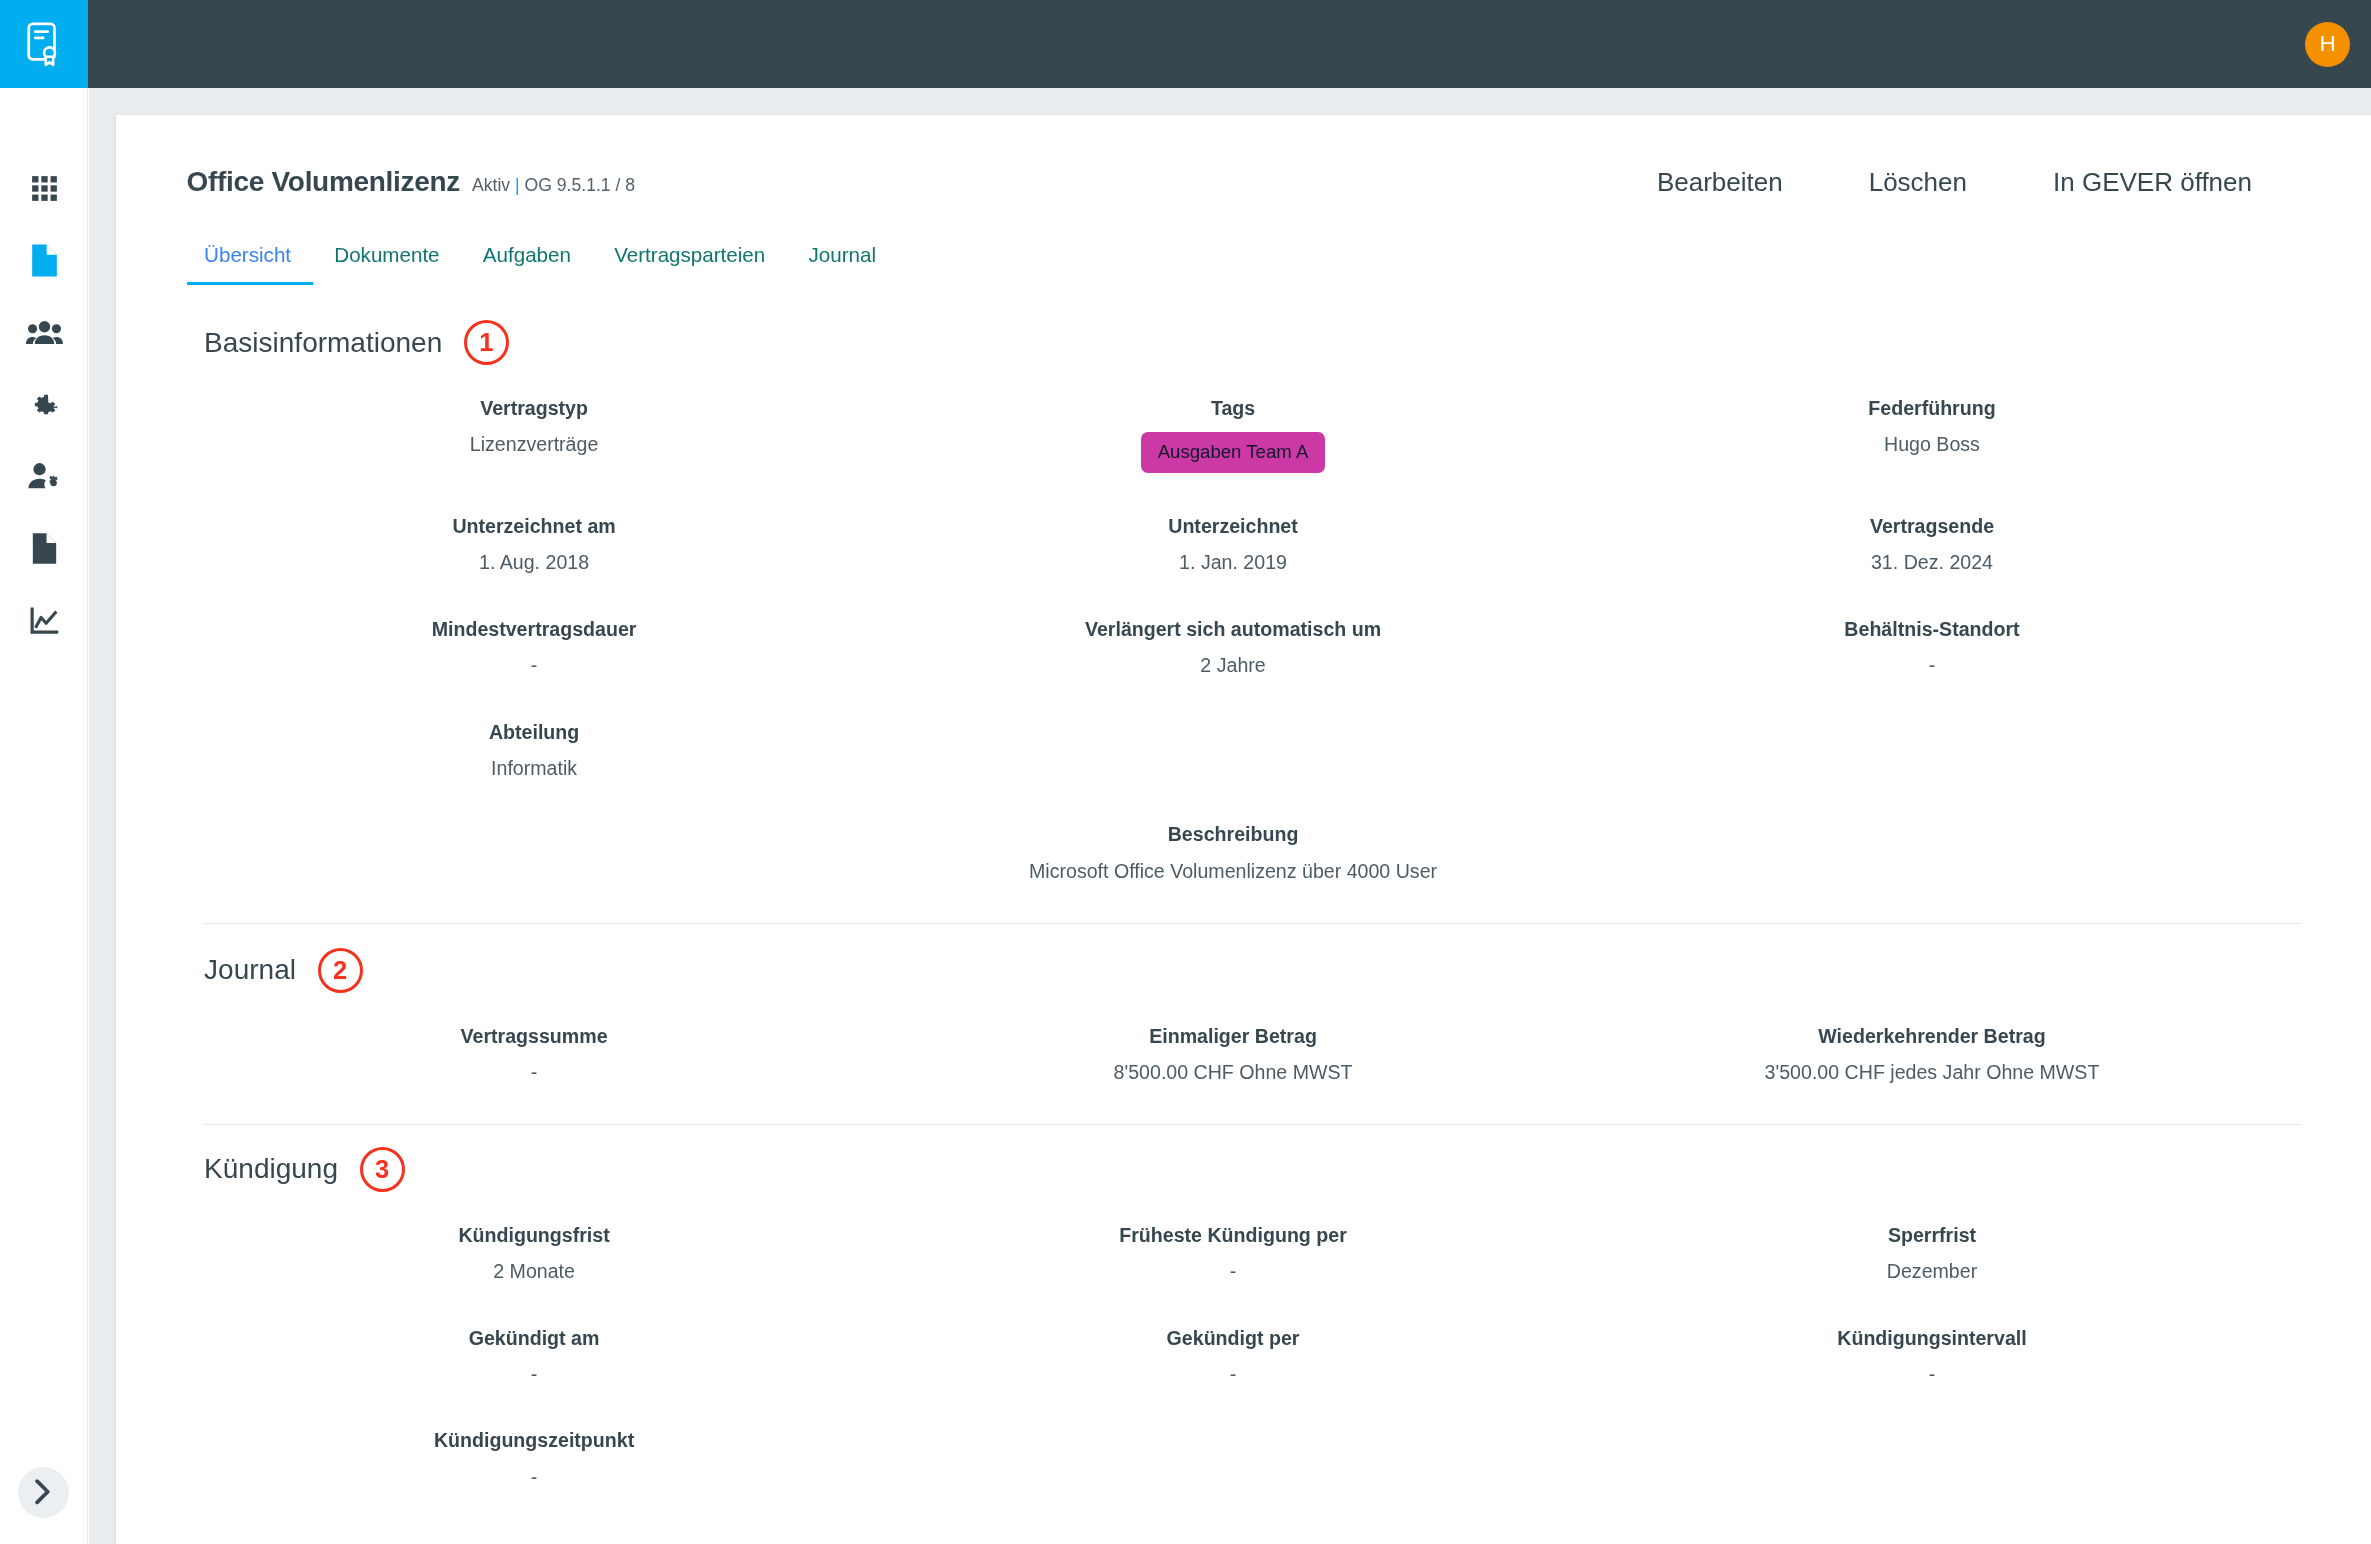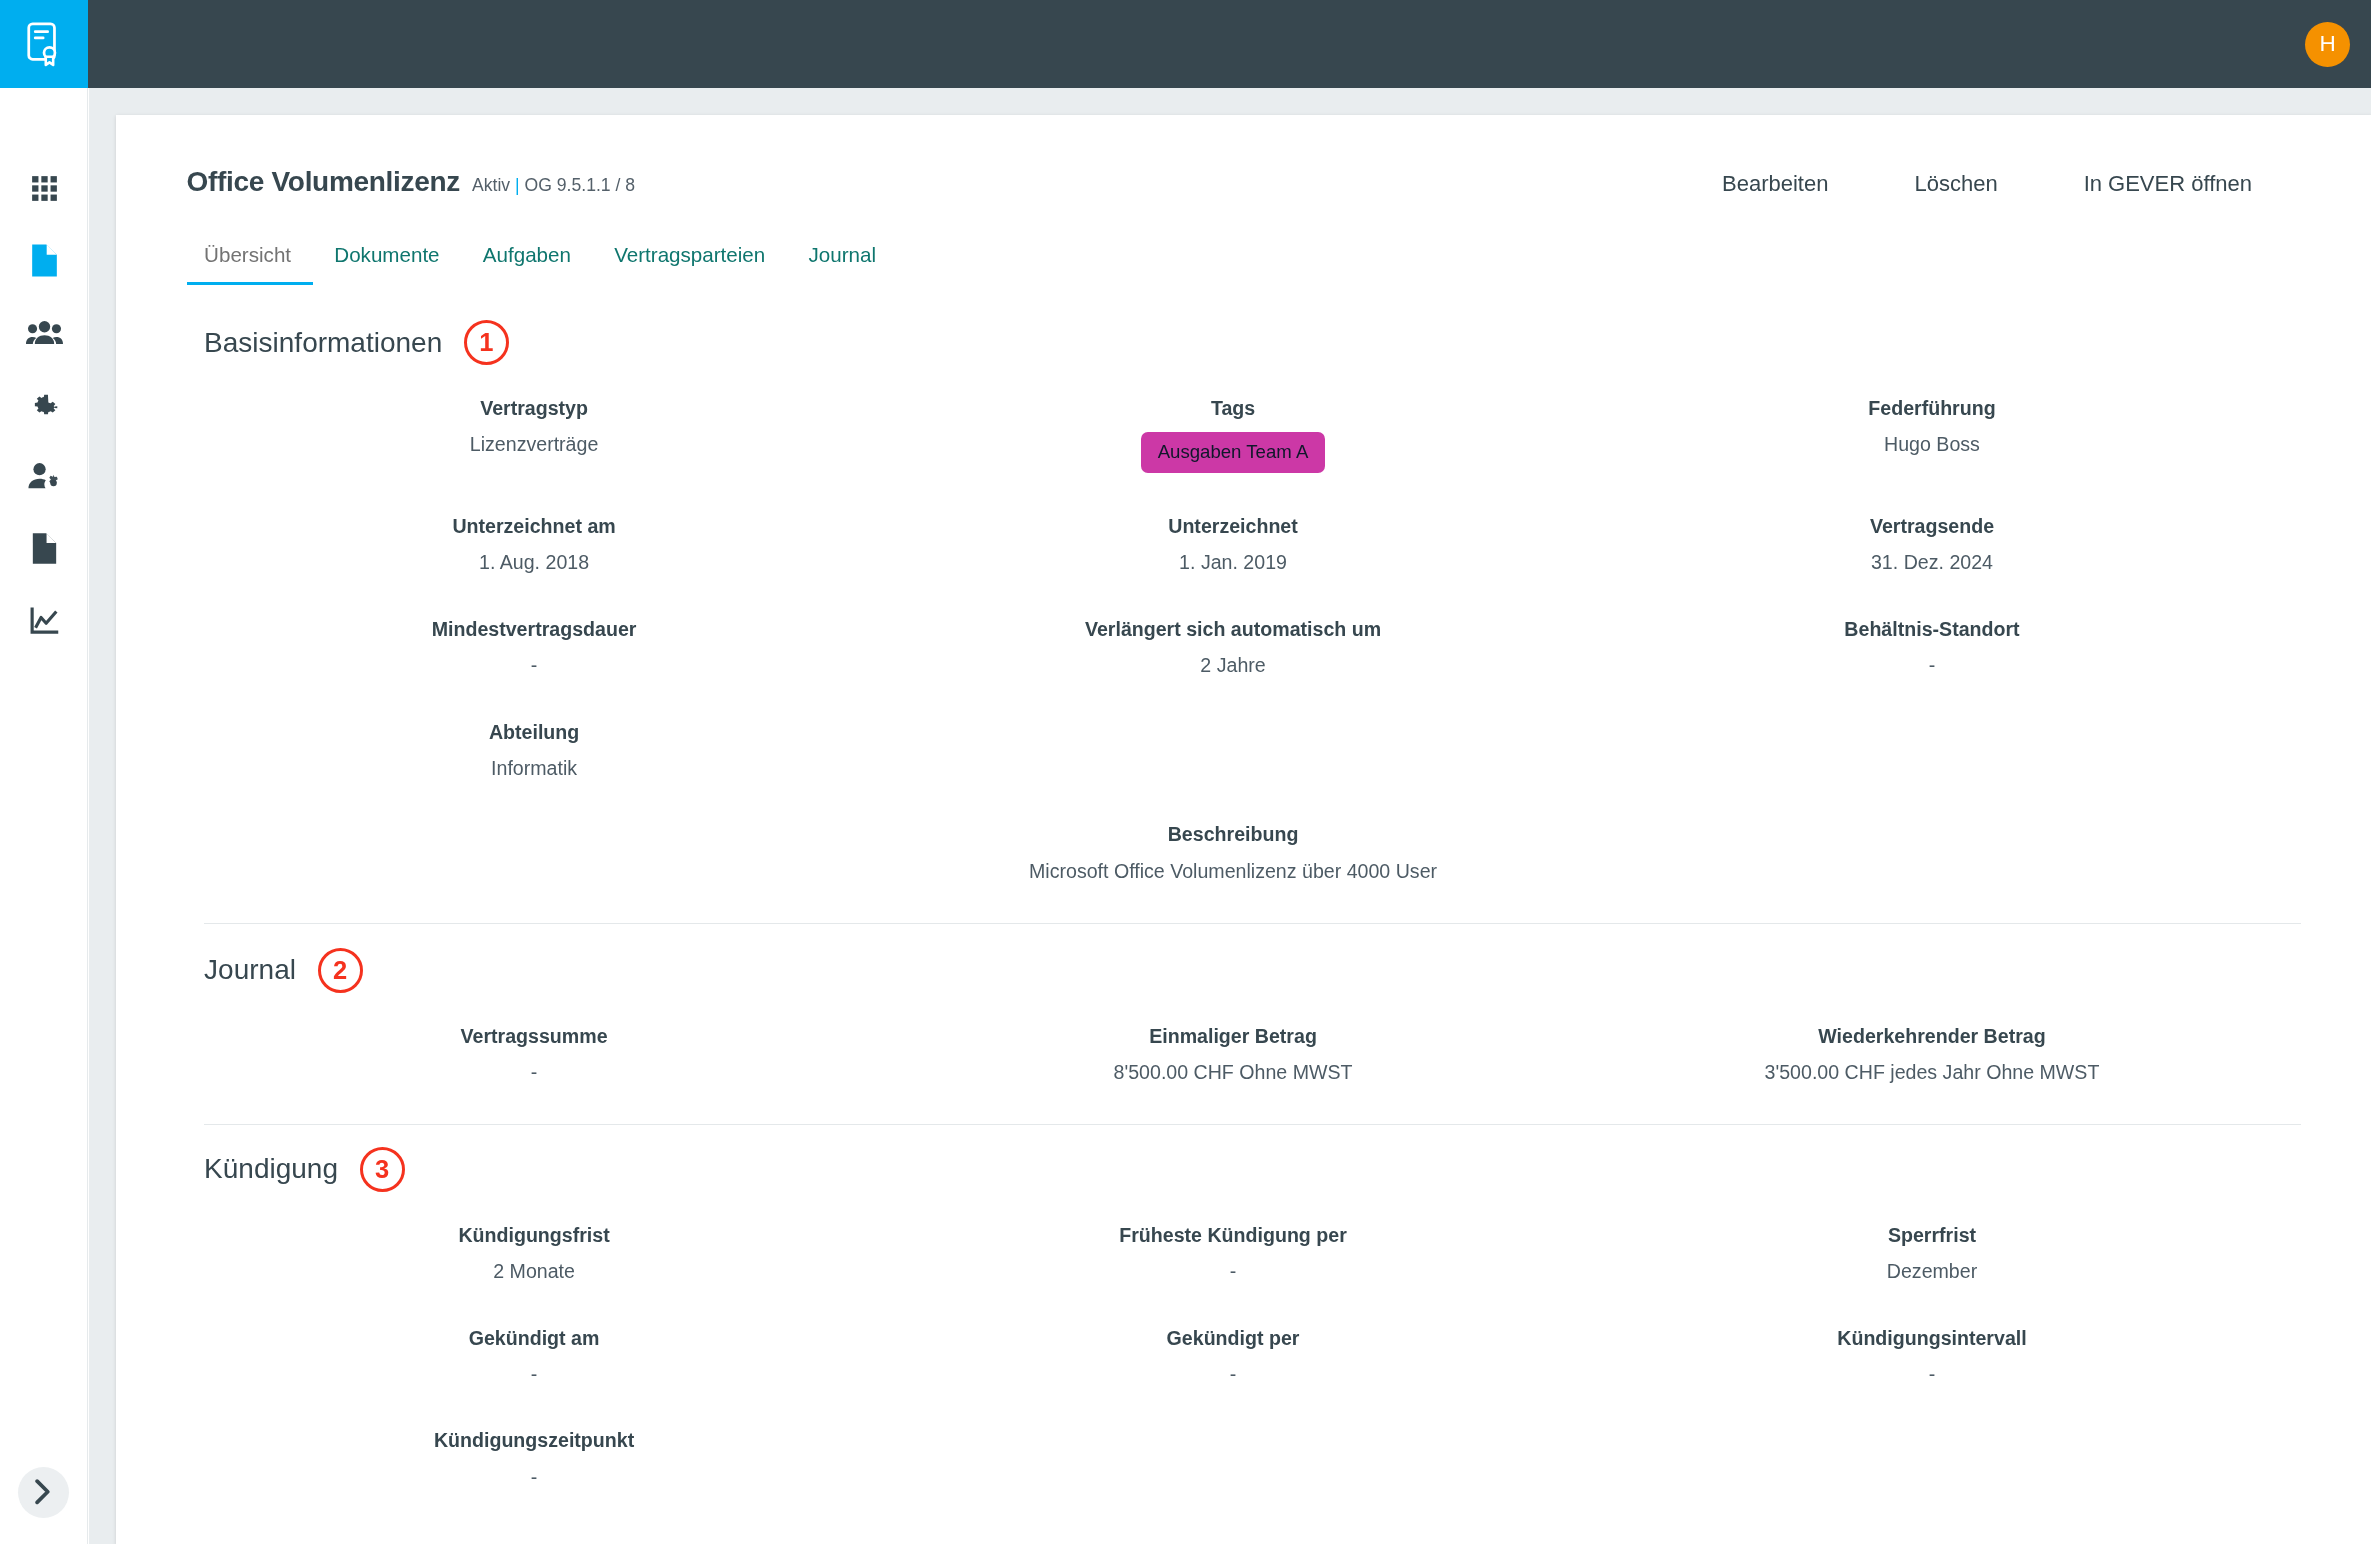--- a/index.html
+++ b/index.html
@@ -69,33 +69,33 @@
   .title-wrap { display: flex; align-items: baseline; }
   .title {
     font-size: 28px; font-weight: 700; color: #37474F; letter-spacing: -0.3px;
   }
   .subtitle {
     margin-left: 12px; font-size: 17.6px; color: #54606a; white-space: nowrap;
   }
   .subtitle .sep { color: #00AEEF; margin: 0 4.9px; }
   .actions { display: flex; align-items: baseline; }
   .action {
-    font-size: 22px; color: #37474F; margin-left: 86px;
+    font-size: 26px; color: #37474F; margin-left: 86px;
     background: none; border: none; cursor: pointer;
     font-family: "Liberation Sans", sans-serif; white-space: nowrap;
   }
 
   
   .tabs { display: flex; margin-top: 45px; border-bottom: 0; }
   .tab {
     font-size: 20.6px; color: #0f766e; padding: 0 21.6px 15.7px 21.6px;
     cursor: pointer; white-space: nowrap;
   }
   .tab:first-child { padding-left: 17.6px; }
-  .tab.active { color: #737373; border-bottom: 3.9px solid #00AEEF; }
+  .tab.active { color: #3b82f6; border-bottom: 3.9px solid #00AEEF; }
 
   
   .section { position: relative; padding-left: 17.6px; text-align: center; }
   .section-head {
     display: flex; align-items: center;
     font-size: 28px; font-weight: 400; color: #37474F;
   }
   .sec-basis { margin-top: 35px; }
   .sec-rule { border-top: 1px solid #e4e8ea; margin: 0 0 0 17.6px; }
   .badge {

